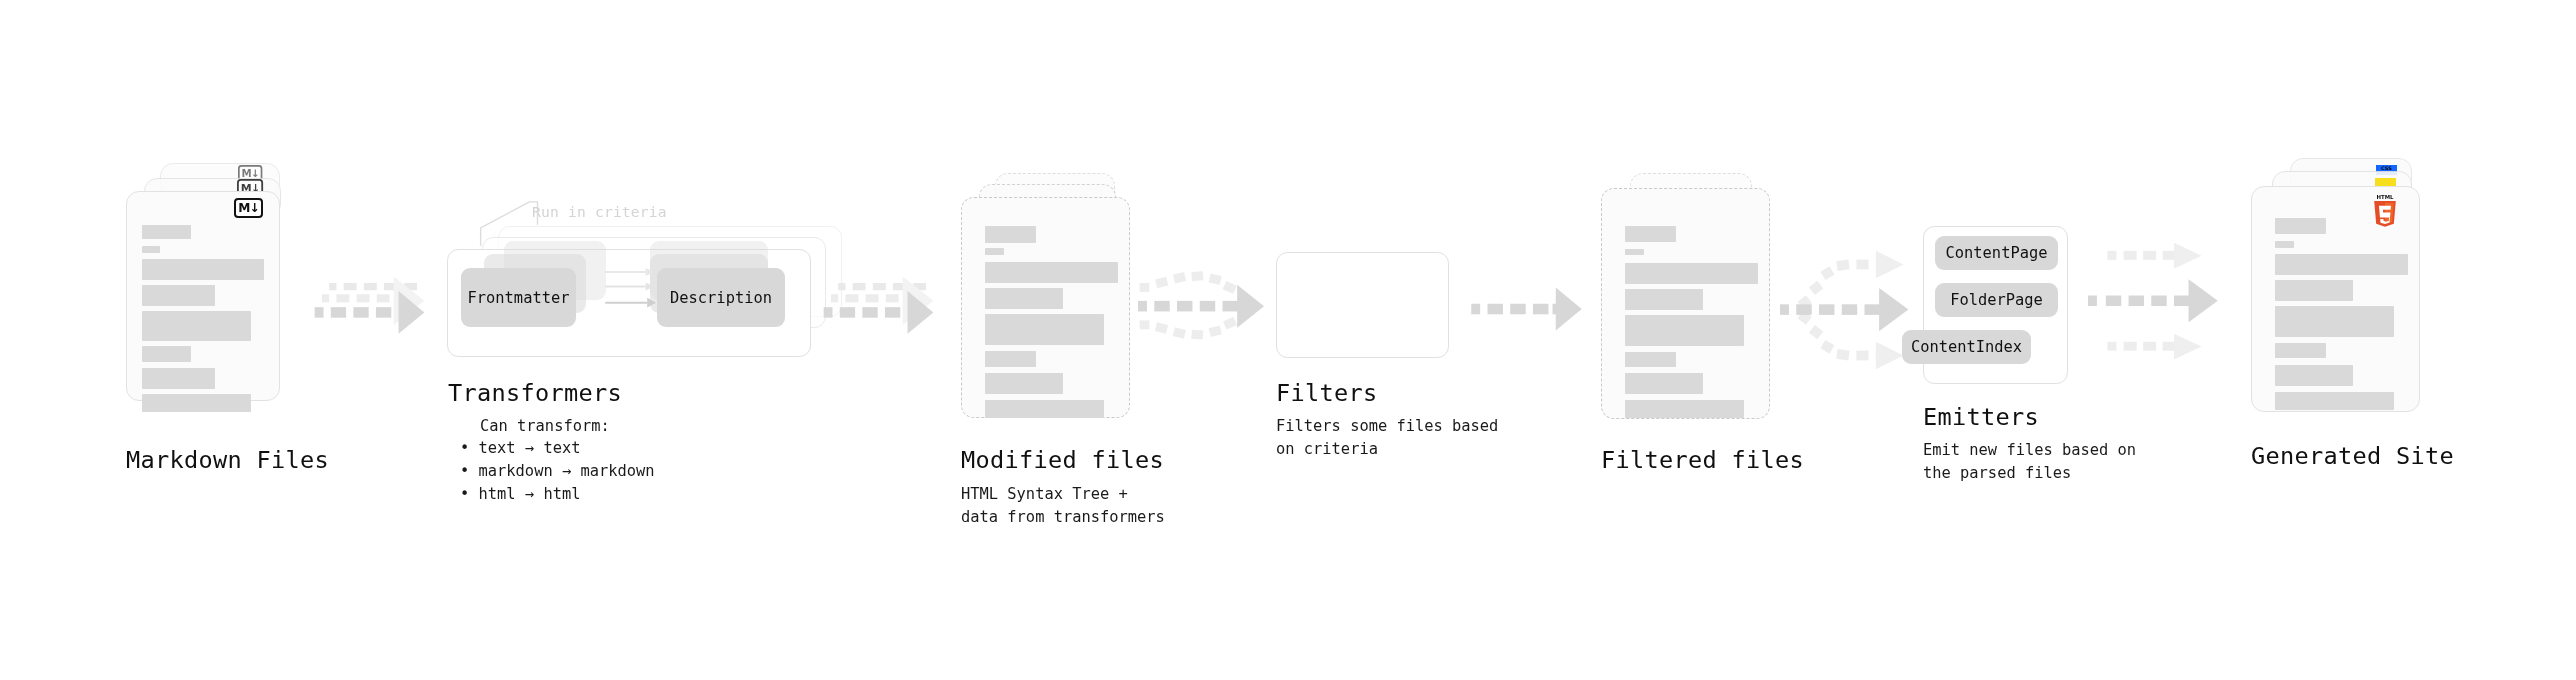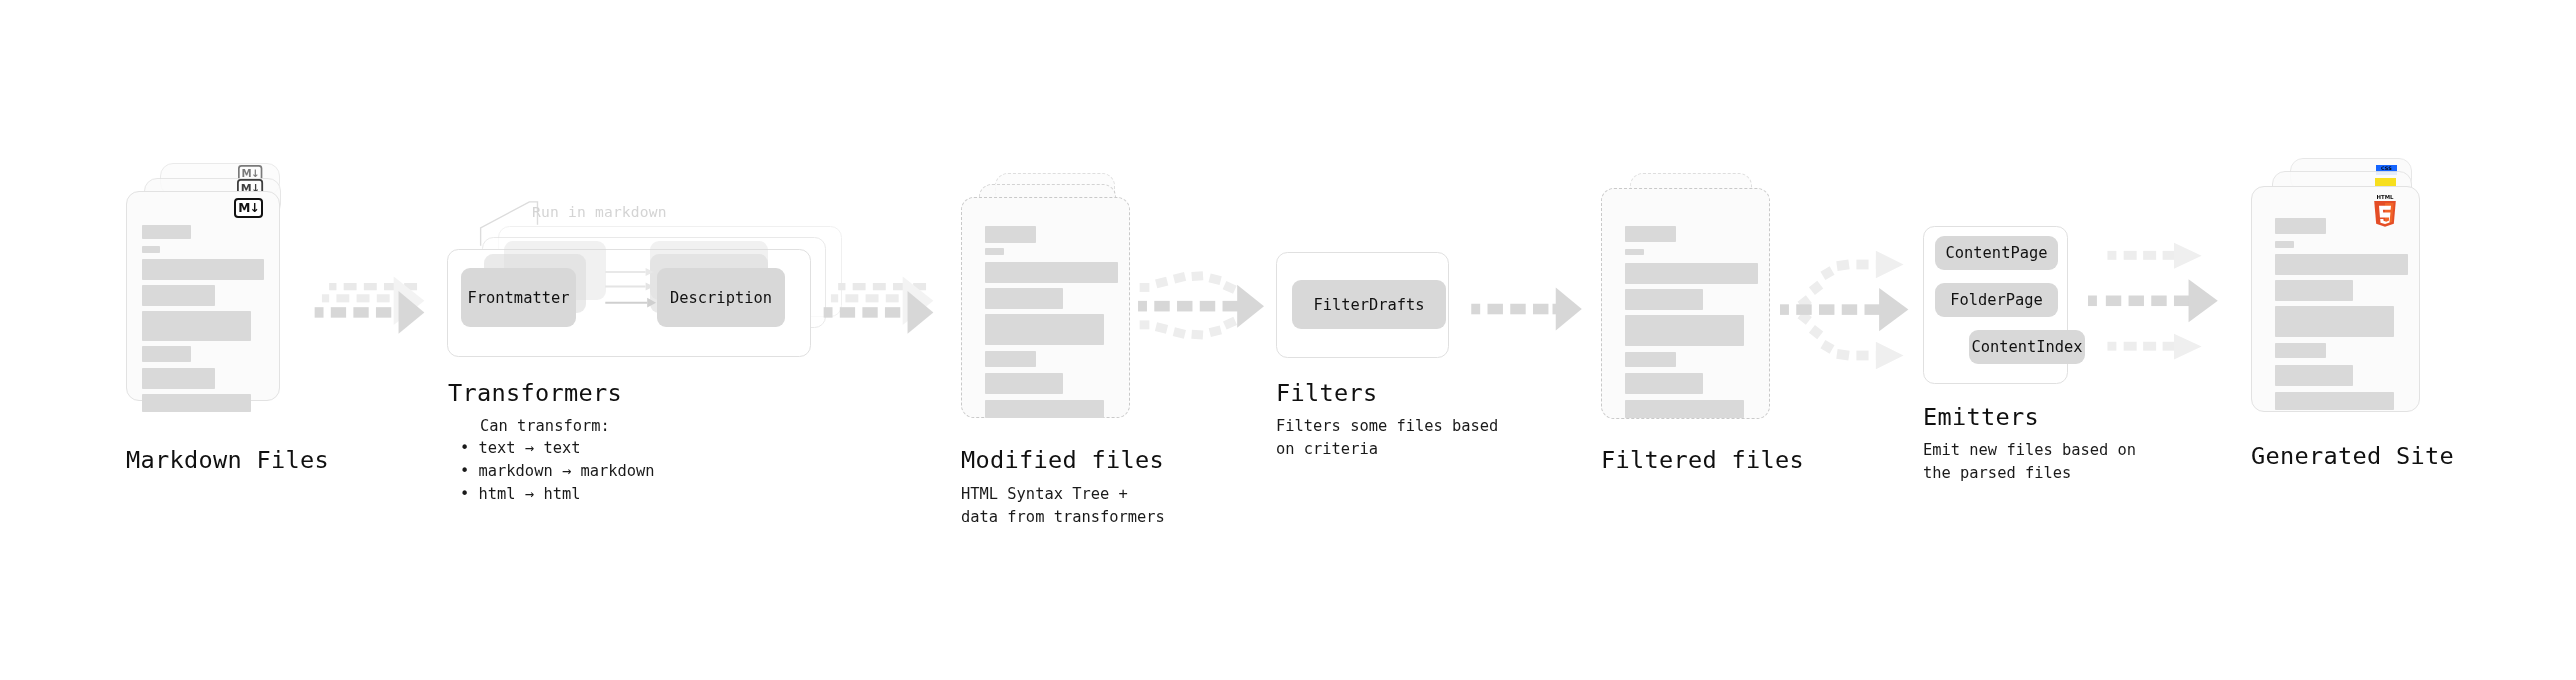--- a/index.html
+++ b/index.html
@@ -186,21 +186,21 @@
         <rect x="76" y="30" width="19" height="13"></rect>
       <rect x="104" y="30" width="19" height="13"></rect>
     </g>
     <polygon points="98,-8 136,22 98,52" fill="#f3f3f3"></polygon>
     <polygon points="104,10 136,36.5 104,63" fill="#d7d7d7"></polygon>
   </svg>
 
   <svg class="arrow" style="left:479px; top:200px;" width="65" height="46" viewBox="0 0 80 56">
     <path d="M2 56 L2 34 L62 2 L72 2 L72 30" fill="none" stroke="#dcdcdc" stroke-width="1.7"></path>
   </svg>
-  <div class="parallel-label" style="left:532px; top:203px;">Run in markdown</div>
+  <div class="parallel-label" style="left:532px; top:203px;">Run in criteria</div>
 
   <div class="groupbox" style="left:498px; top:226px; width:344px; height:91px; opacity:0.45;"></div>
   <div class="groupbox" style="left:482px; top:237px; width:344px; height:91px; opacity:0.7;"></div>
   <div class="groupbox" style="left:447px; top:249px; width:364px; height:108px;"></div>
 
   <div class="pill" style="left:504px; top:241px; width:102px; height:59px; opacity:0.35; color:transparent;"></div>
   <div class="pill" style="left:650px; top:241px; width:118px; height:59px; opacity:0.35; color:transparent;"></div>
   <div class="pill" style="left:484px; top:254px; width:102px; height:59px; opacity:0.55; color:transparent;"></div>
   <div class="pill" style="left:650px; top:254px; width:118px; height:59px; opacity:0.55; color:transparent;"></div>
 
@@ -296,21 +296,20 @@
       <rect x="0" y="38" width="11" height="13"></rect>
       <rect x="20" y="38" width="19" height="13"></rect>
       <rect x="48" y="38" width="19" height="13"></rect>
       <rect x="76" y="38" width="19" height="13"></rect>
       <rect x="104" y="38" width="19" height="13"></rect>
     </g>
     <polygon points="122,18 155,44.5 122,71" fill="#d7d7d7"></polygon>
   </svg>
 
   <div class="groupbox" style="left:1276px; top:252px; width:173px; height:106px;"></div>
-  <div class="pill" style="left:1292px; top:280px; width:154px; height:49px;">FilterDrafts</div>
   <div class="stage-title" style="left:1276px; top:382px;">Filters</div>
   <div class="stage-desc" style="left:1276px; top:415px;">Filters some files based
 on criteria</div>
 
   <svg class="arrow" style="left:1471px; top:294px;" width="111" height="32.5" viewBox="0 0 136 40">
     <g fill="#d7d7d7">
       <rect x="0" y="12" width="11" height="13"></rect>
       <rect x="20" y="12" width="19" height="13"></rect>
       <rect x="48" y="12" width="19" height="13"></rect>
       <rect x="76" y="12" width="19" height="13"></rect>
@@ -362,21 +361,21 @@
       <rect x="48" y="74" width="19" height="13"></rect>
       <rect x="76" y="74" width="19" height="13"></rect>
       <rect x="104" y="74" width="19" height="13"></rect>
     </g>
     <polygon points="122,54 158,80.5 122,107" fill="#d7d7d7"></polygon>
   </svg>
 
   <div class="groupbox" style="left:1923px; top:226px; width:145px; height:158px;"></div>
   <div class="pill" style="left:1935px; top:236px; width:123px; height:34px;">ContentPage</div>
   <div class="pill" style="left:1935px; top:283px; width:123px; height:34px;">FolderPage</div>
-  <div class="pill" style="left:1969px; top:330px; width:116px; height:34px;">ContentIndex</div>
+  <div class="pill" style="left:1902px; top:330px; width:129px; height:34px;">ContentIndex</div>
   <div class="stage-title" style="left:1923px; top:406px;">Emitters</div>
   <div class="stage-desc" style="left:1923px; top:439px;">Emit new files based on
 the parsed files</div>
 
   <svg class="arrow" style="left:2088px; top:236px;" width="146" height="132" viewBox="0 0 180 162">
 
     <g fill="#ededed">
       <rect x="24" y="18" width="11" height="11"></rect>
       <rect x="44" y="18" width="16" height="11"></rect>
       <rect x="68" y="18" width="16" height="11"></rect>

